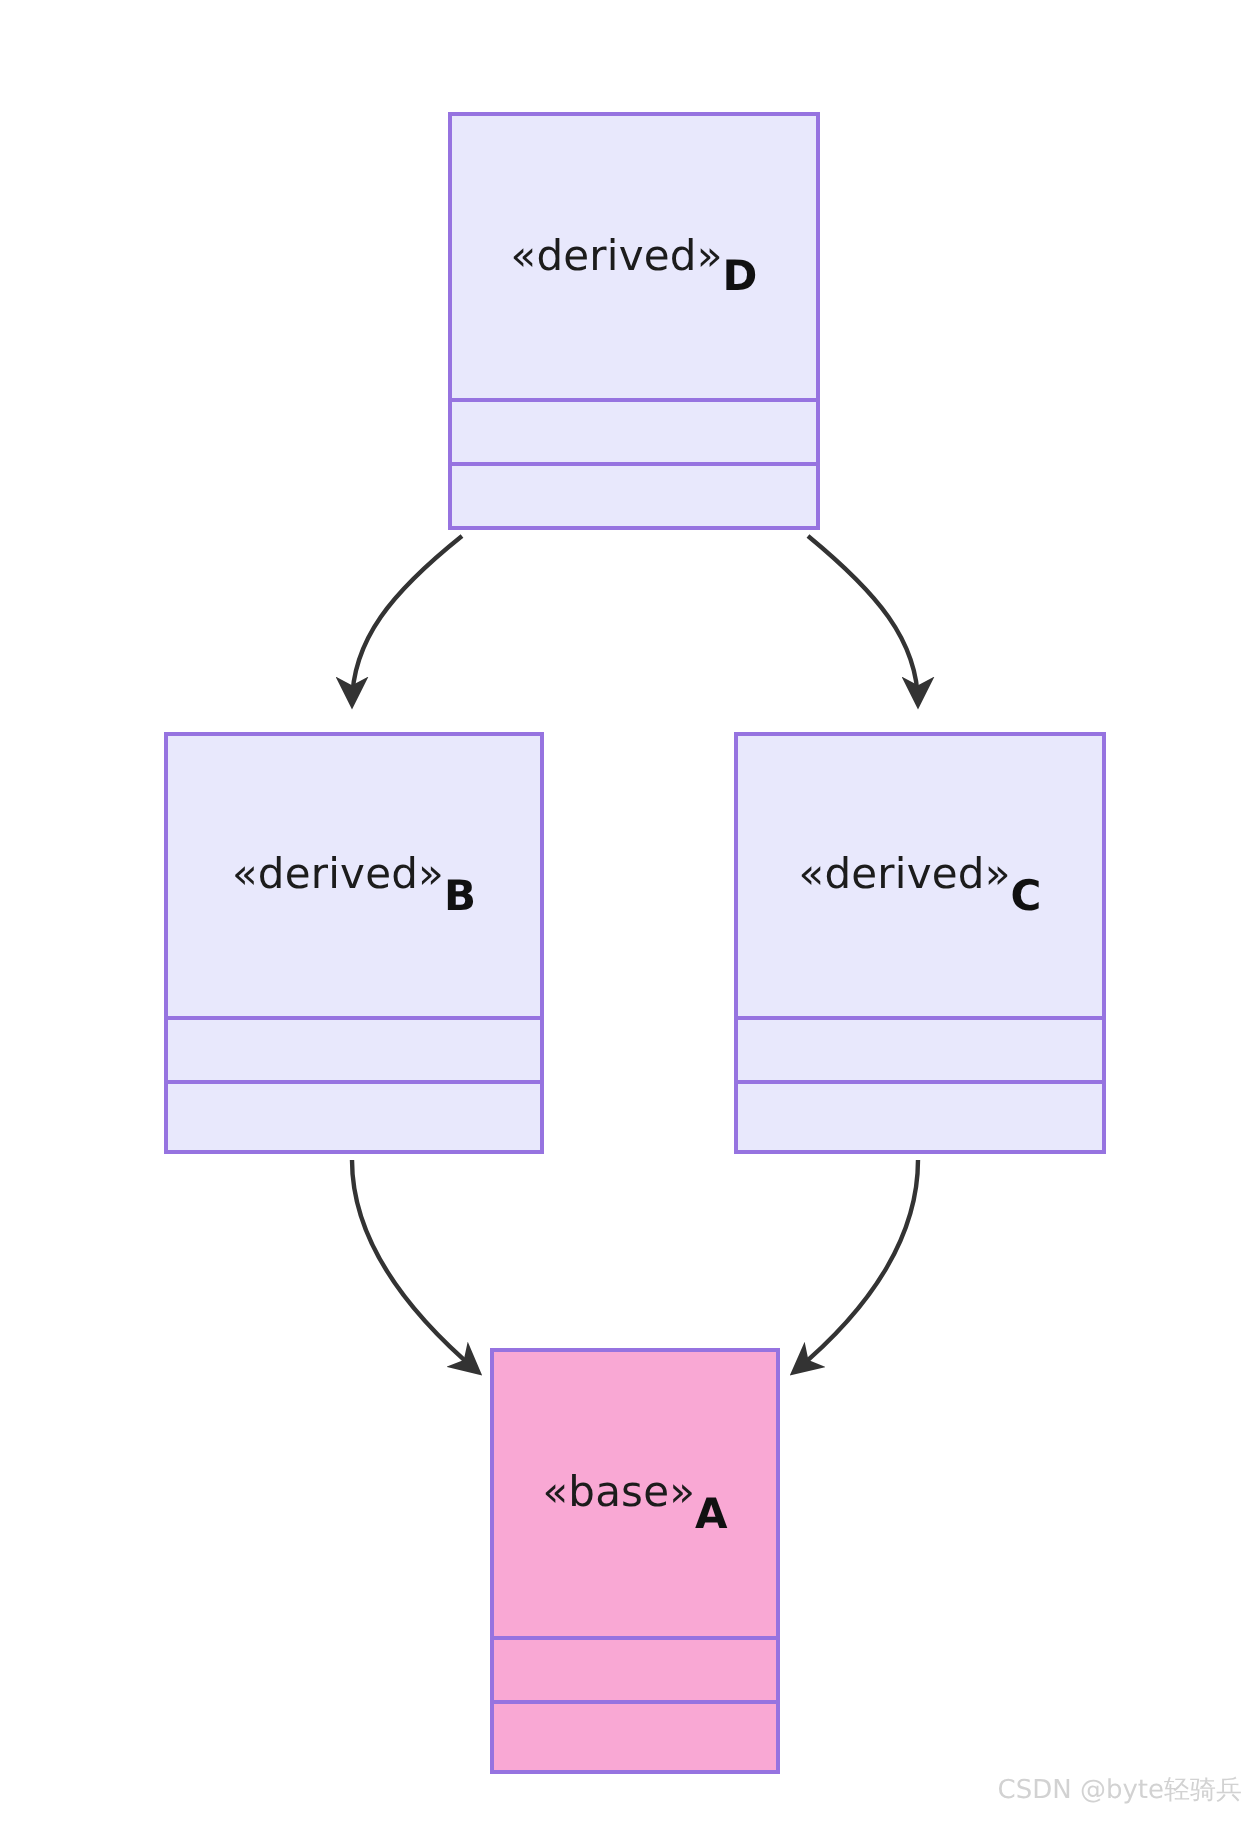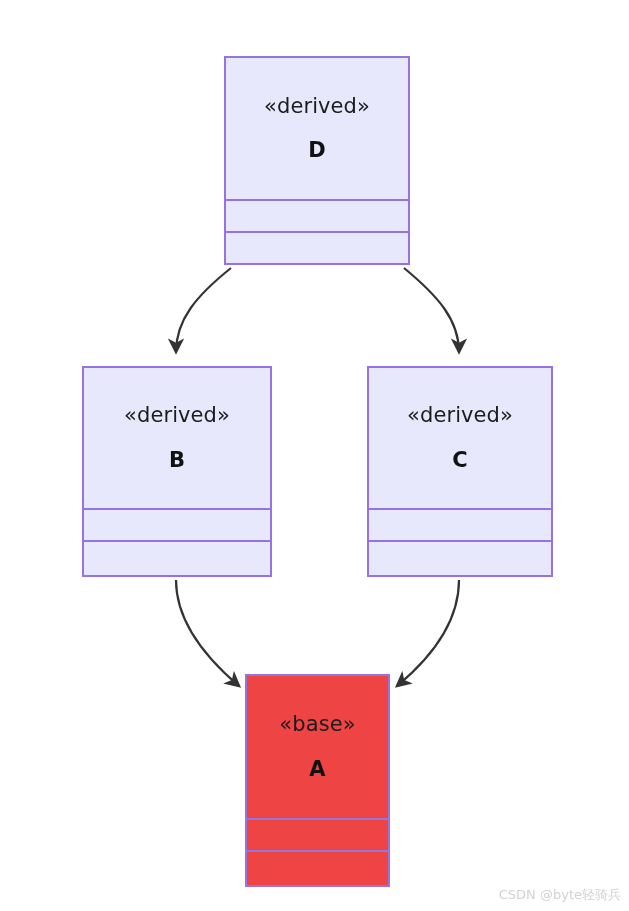--- a/index.html
+++ b/index.html
@@ -27,21 +27,21 @@
   .uml-class {
     position: absolute;
     box-sizing: border-box;
     background: #e8e8fc;
     border: 2.5px solid #9673e0;
     z-index: 5;
   }
   .compartment-header {
     box-sizing: border-box;
     display: flex;
-    flex-direction: column;
+    flex-direction: row;
     align-items: center;
     justify-content: center;
     border-bottom: 2.5px solid #9673e0;
   }
   .stereotype {
     font-size: 21px;
     font-weight: 400;
     color: #1c1c1c;
     line-height: 1.1;
     letter-spacing: 0.1px;
@@ -110,21 +110,21 @@
 
   <div class="uml-class" style="left: 367px; top: 366px; width: 186px; height: 211px; background: rgb(232, 232, 252); border-color: rgb(150, 115, 224);">
     <div class="compartment-header" style="height: 142px; border-bottom-color: rgb(150, 115, 224);">
       <div class="stereotype">«derived»</div>
       <div class="class-name">C</div>
     </div>
     <div class="compartment-attrs" style="height: 32px; border-bottom-color: rgb(150, 115, 224);"></div>
     <div class="compartment-ops" style="height: 37px;"></div>
   </div>
 
-  <div class="uml-class" style="left: 245px; top: 674px; width: 145px; height: 213px; background: #ef4444; border-color: rgb(150, 115, 224);">
+  <div class="uml-class" style="left: 245px; top: 674px; width: 145px; height: 213px; background: #f9a8d4; border-color: rgb(150, 115, 224);">
     <div class="compartment-header" style="height: 144px; border-bottom-color: rgb(150, 115, 224);">
       <div class="stereotype">«base»</div>
       <div class="class-name">A</div>
     </div>
     <div class="compartment-attrs" style="height: 32px; border-bottom-color: rgb(150, 115, 224);"></div>
     <div class="compartment-ops" style="height: 37px;"></div>
   </div>
 
   <div id="watermark" style="color: rgb(210, 210, 210);">CSDN @byte轻骑兵</div>
 

